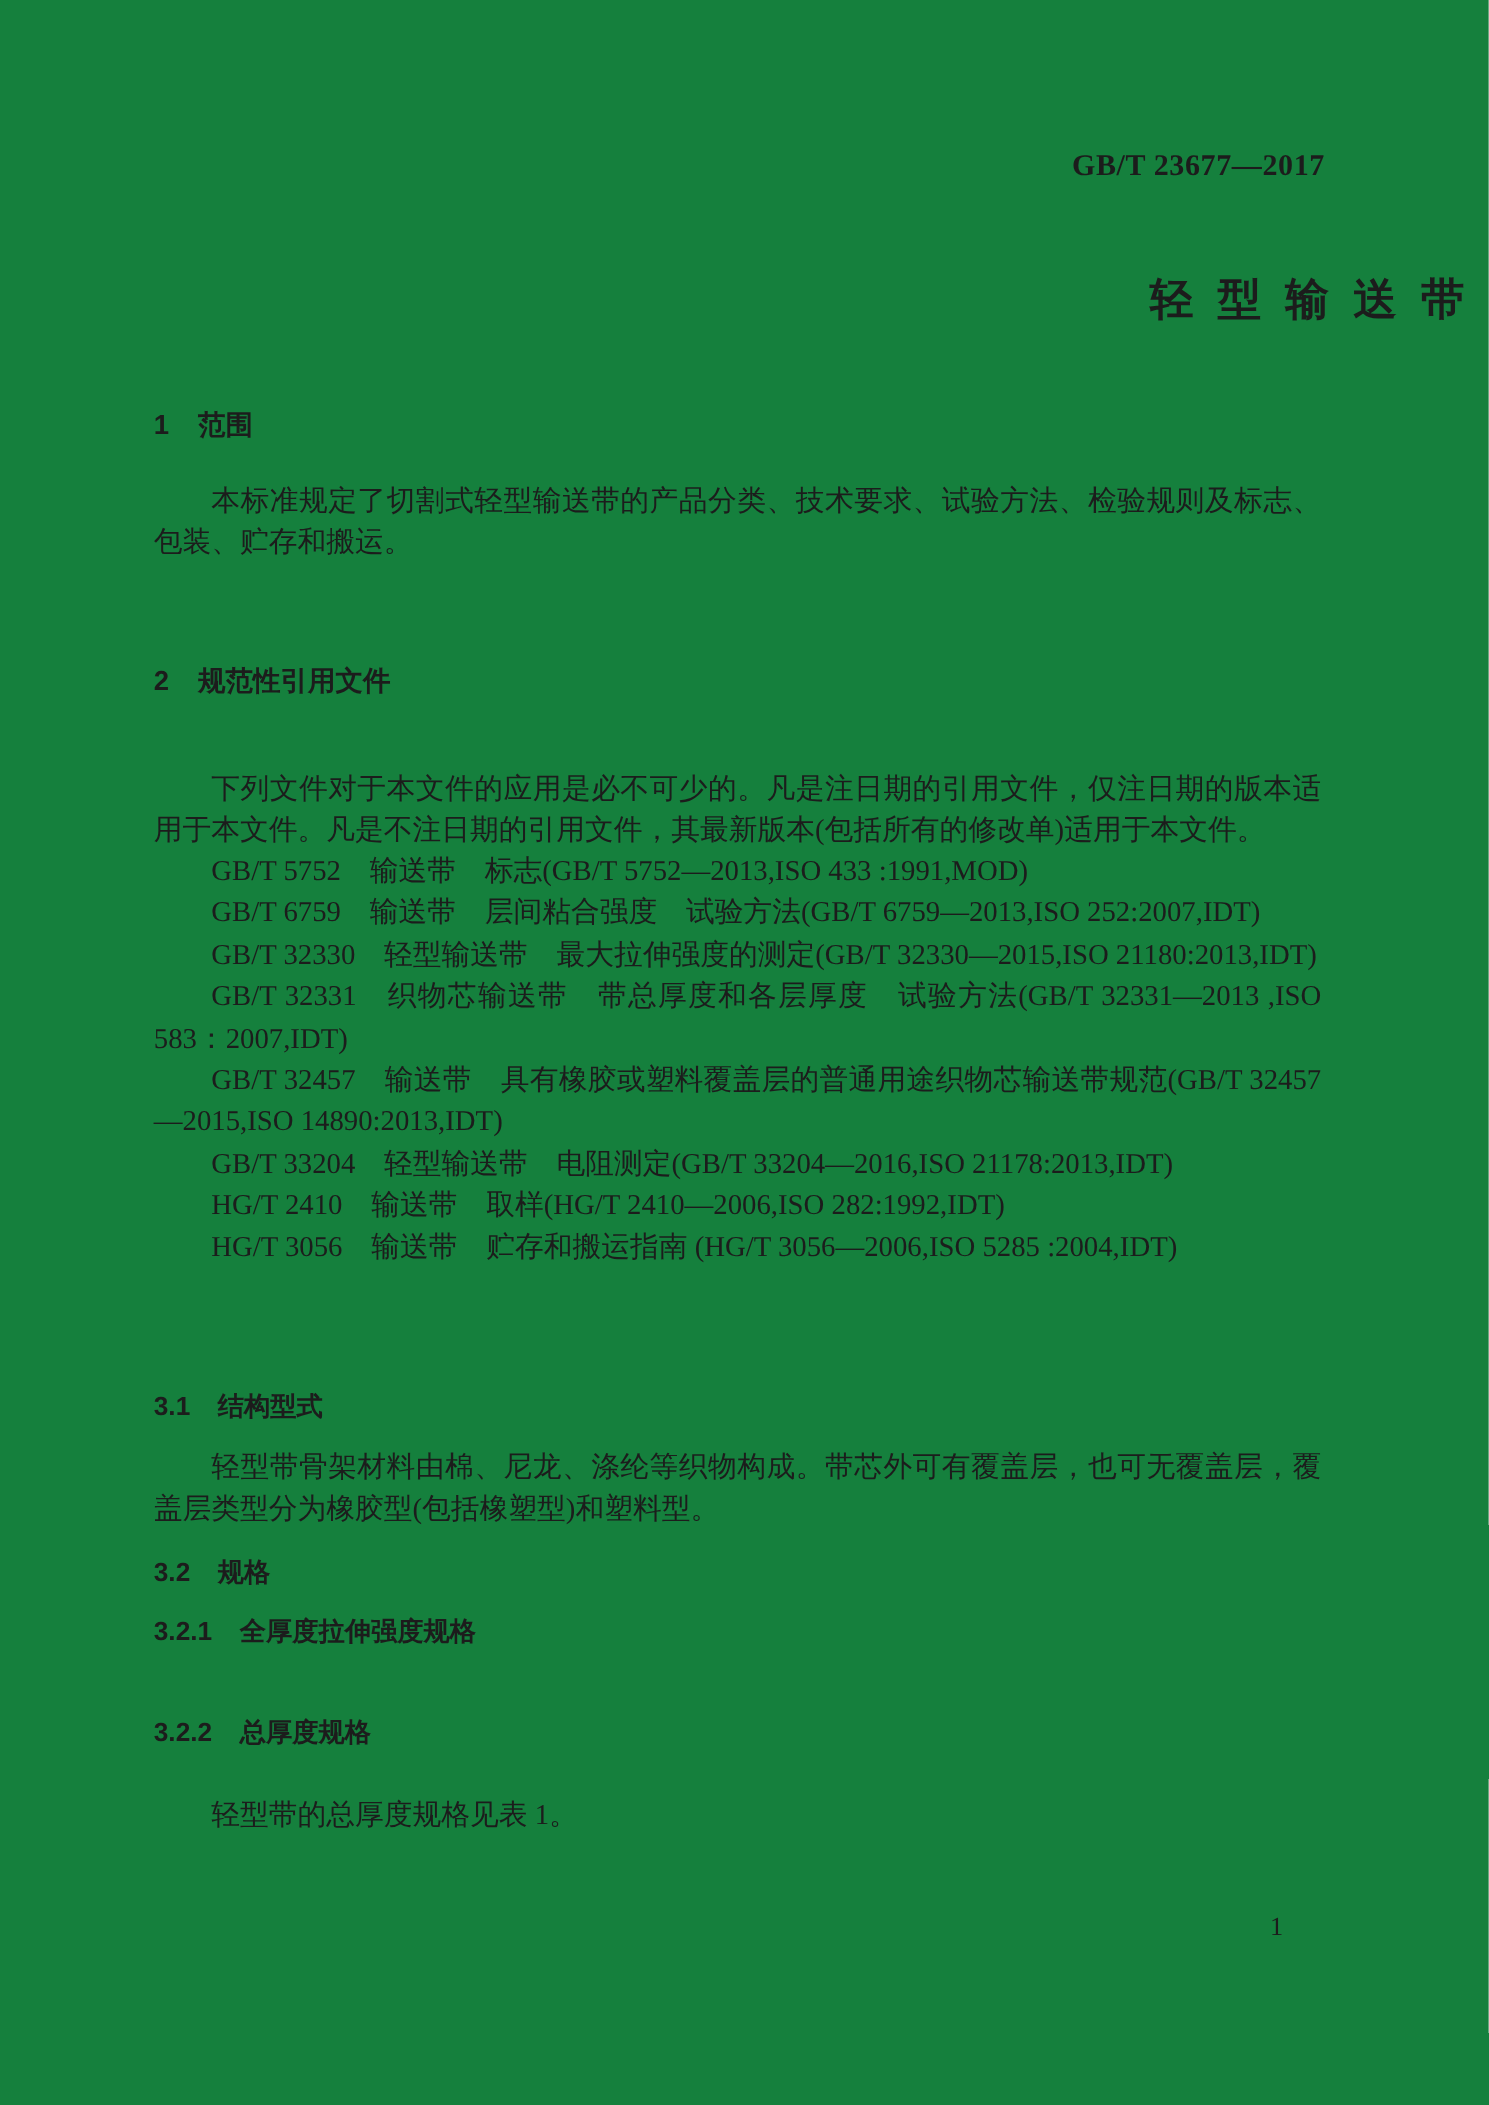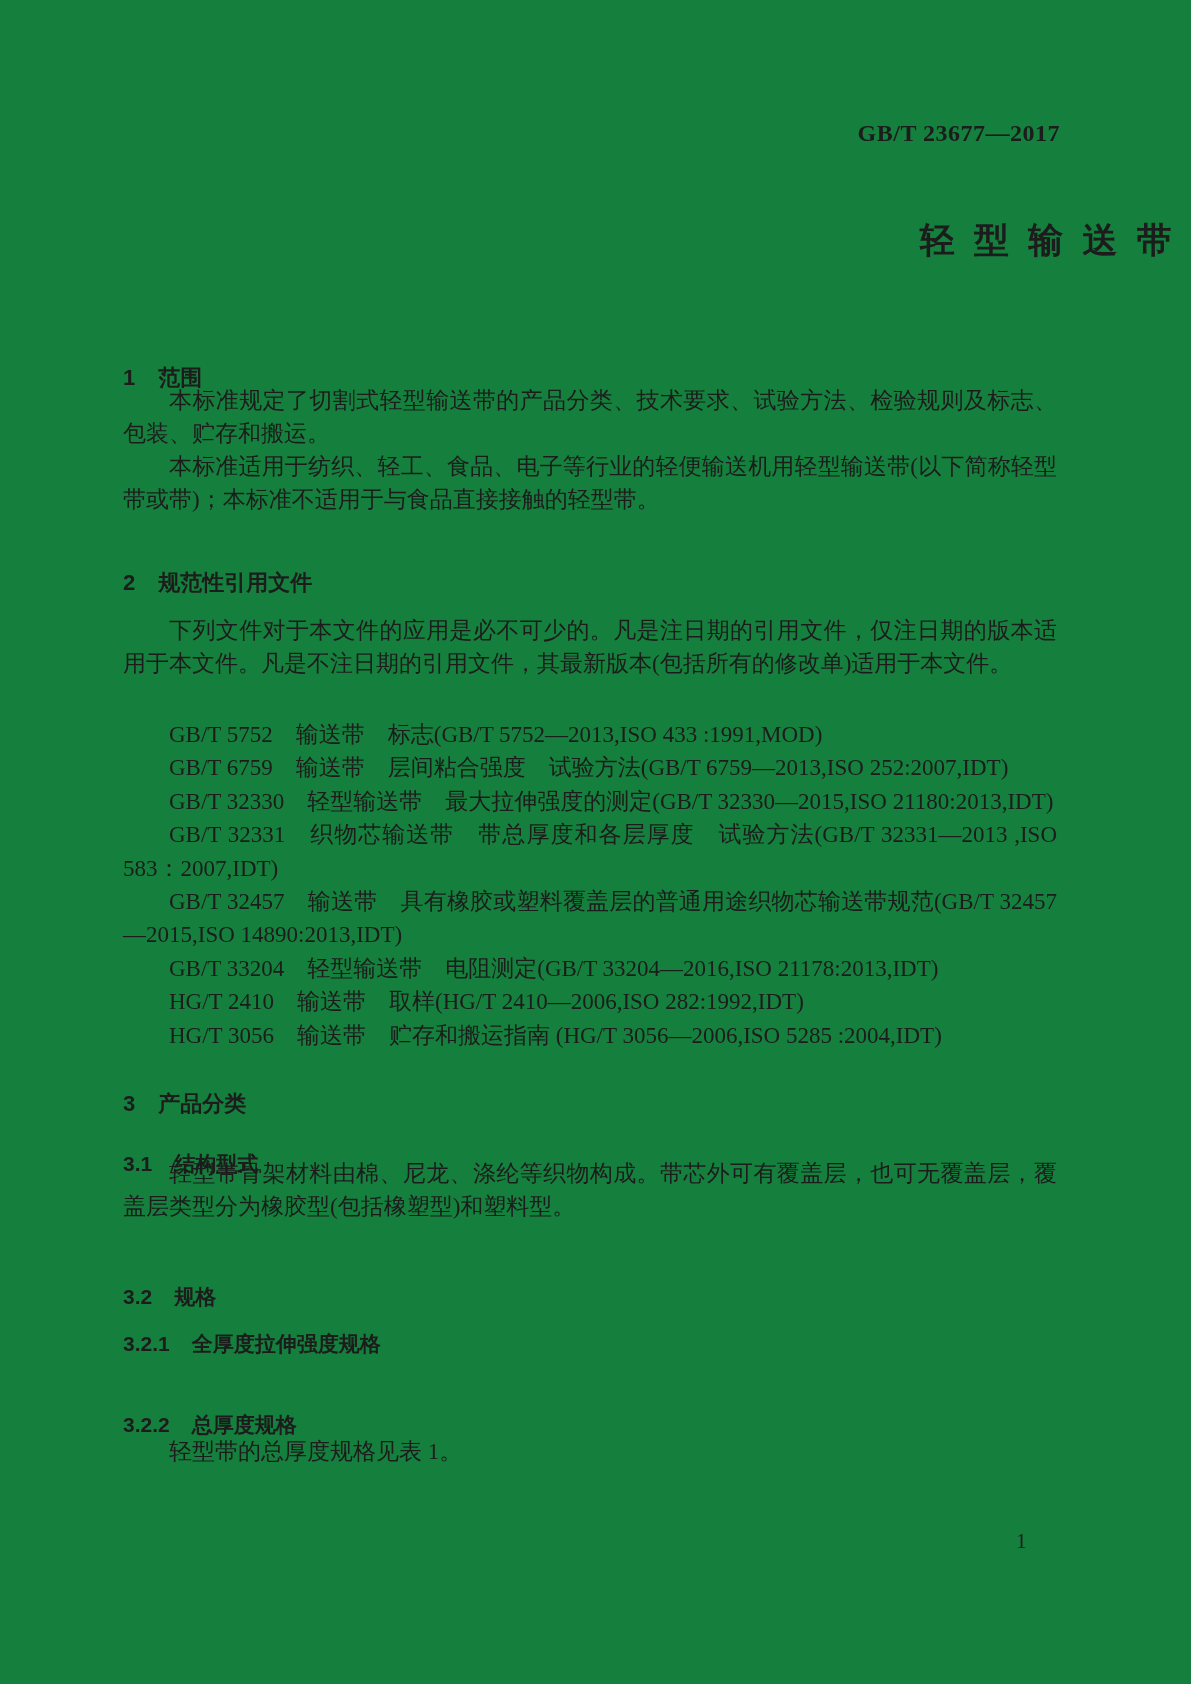--- a/index.html
+++ b/index.html
@@ -7,21 +7,21 @@
     position: relative;
     width: 1191px;
     height: 1684px;
     margin: 0 auto;
     background: #15803d;
     color: #1c1c1c;
     font-family: "Liberation Serif", "DejaVu Serif", serif;
     overflow: hidden;
   }
   .abs { position: absolute; }
-  .content-col { left: 123px; width: 934px; margin-top: 38px; }
+  .content-col { left: 123px; width: 934px; }
 
   .header-code {
     top: 120px;
     right: 131px;
     font-size: 24px;
     font-weight: 700;
     letter-spacing: 0.5px;
     font-family: "Liberation Serif", "DejaVu Serif", serif;
   }
   .doc-title {
@@ -74,41 +74,37 @@
 <div class="page">
 
   <div class="abs header-code">GB/T 23677—2017</div>
 
   <div class="abs doc-title">轻型输送带</div>
 
   <div class="abs content-col h-sec" style="top:327px">
     <span class="h-num">1</span><span>范围</span>
   </div>
   <p class="abs content-col body-text" style="top:384px">本标准规定了切割式轻型输送带的产品分类、技术要求、试验方法、检验规则及标志、包装、贮存和搬运。</p>
-  <p class="abs content-col body-text" style="top:450px">本标准适用于纺织、轻工、食品、电子等行业的轻便输送机用轻型输送带(以下简称轻型带或带)；本标准不适用于与食品直接接触的轻型带。</p>
 
   <div class="abs content-col h-sec" style="top:532px">
     <span class="h-num">2</span><span>规范性引用文件</span>
   </div>
   <p class="abs content-col body-text" style="top:614px">下列文件对于本文件的应用是必不可少的。凡是注日期的引用文件，仅注日期的版本适用于本文件。凡是不注日期的引用文件，其最新版本(包括所有的修改单)适用于本文件。</p>
 
   <div class="abs content-col ref-block" style="top:680px">
     <p class="body-text">GB/T 5752　输送带　标志(GB/T 5752—2013,ISO 433 :1991,MOD)</p>
     <p class="body-text">GB/T 6759　输送带　层间粘合强度　试验方法(GB/T 6759—2013,ISO 252:2007,IDT)</p>
     <p class="body-text">GB/T 32330　轻型输送带　最大拉伸强度的测定(GB/T 32330—2015,ISO 21180:2013,IDT)</p>
     <p class="body-text">GB/T 32331　织物芯输送带　带总厚度和各层厚度　试验方法(GB/T 32331—2013 ,ISO 583：2007,IDT)</p>
     <p class="body-text">GB/T 32457　输送带　具有橡胶或塑料覆盖层的普通用途织物芯输送带规范(GB/T 32457—2015,ISO 14890:2013,IDT)</p>
     <p class="body-text">GB/T 33204　轻型输送带　电阻测定(GB/T 33204—2016,ISO 21178:2013,IDT)</p>
     <p class="body-text">HG/T 2410　输送带　取样(HG/T 2410—2006,ISO 282:1992,IDT)</p>
     <p class="body-text">HG/T 3056　输送带　贮存和搬运指南 (HG/T 3056—2006,ISO 5285 :2004,IDT)</p>
   </div>
 
-  <div class="abs content-col h-sec" style="top:1053px">
-    <span class="h-num">3</span><span>产品分类</span>
-  </div>
 
   <div class="abs content-col h-sub" style="top:1113px">
     <span class="h-num">3.1</span><span>结构型式</span>
   </div>
   <p class="abs content-col body-text" style="top:1157px">轻型带骨架材料由棉、尼龙、涤纶等织物构成。带芯外可有覆盖层，也可无覆盖层，覆盖层类型分为橡胶型(包括橡塑型)和塑料型。</p>
 
   <div class="abs content-col h-sub" style="top:1246px">
     <span class="h-num">3.2</span><span>规格</span>
   </div>
 

